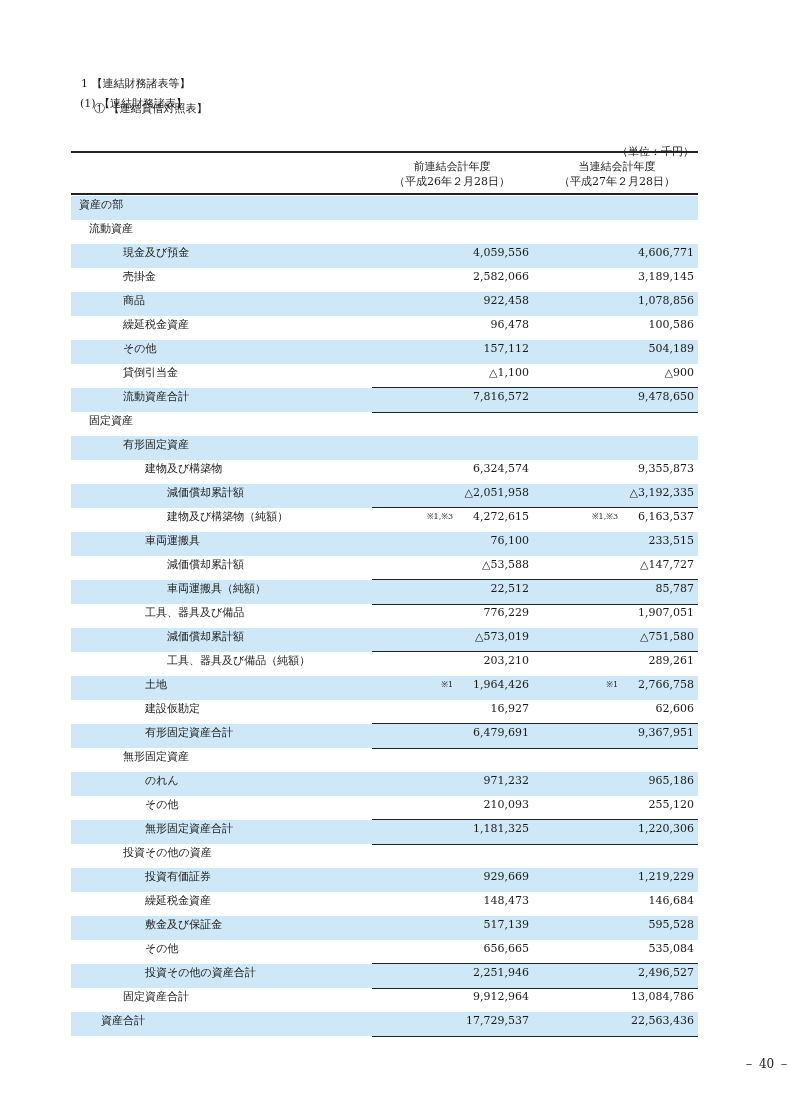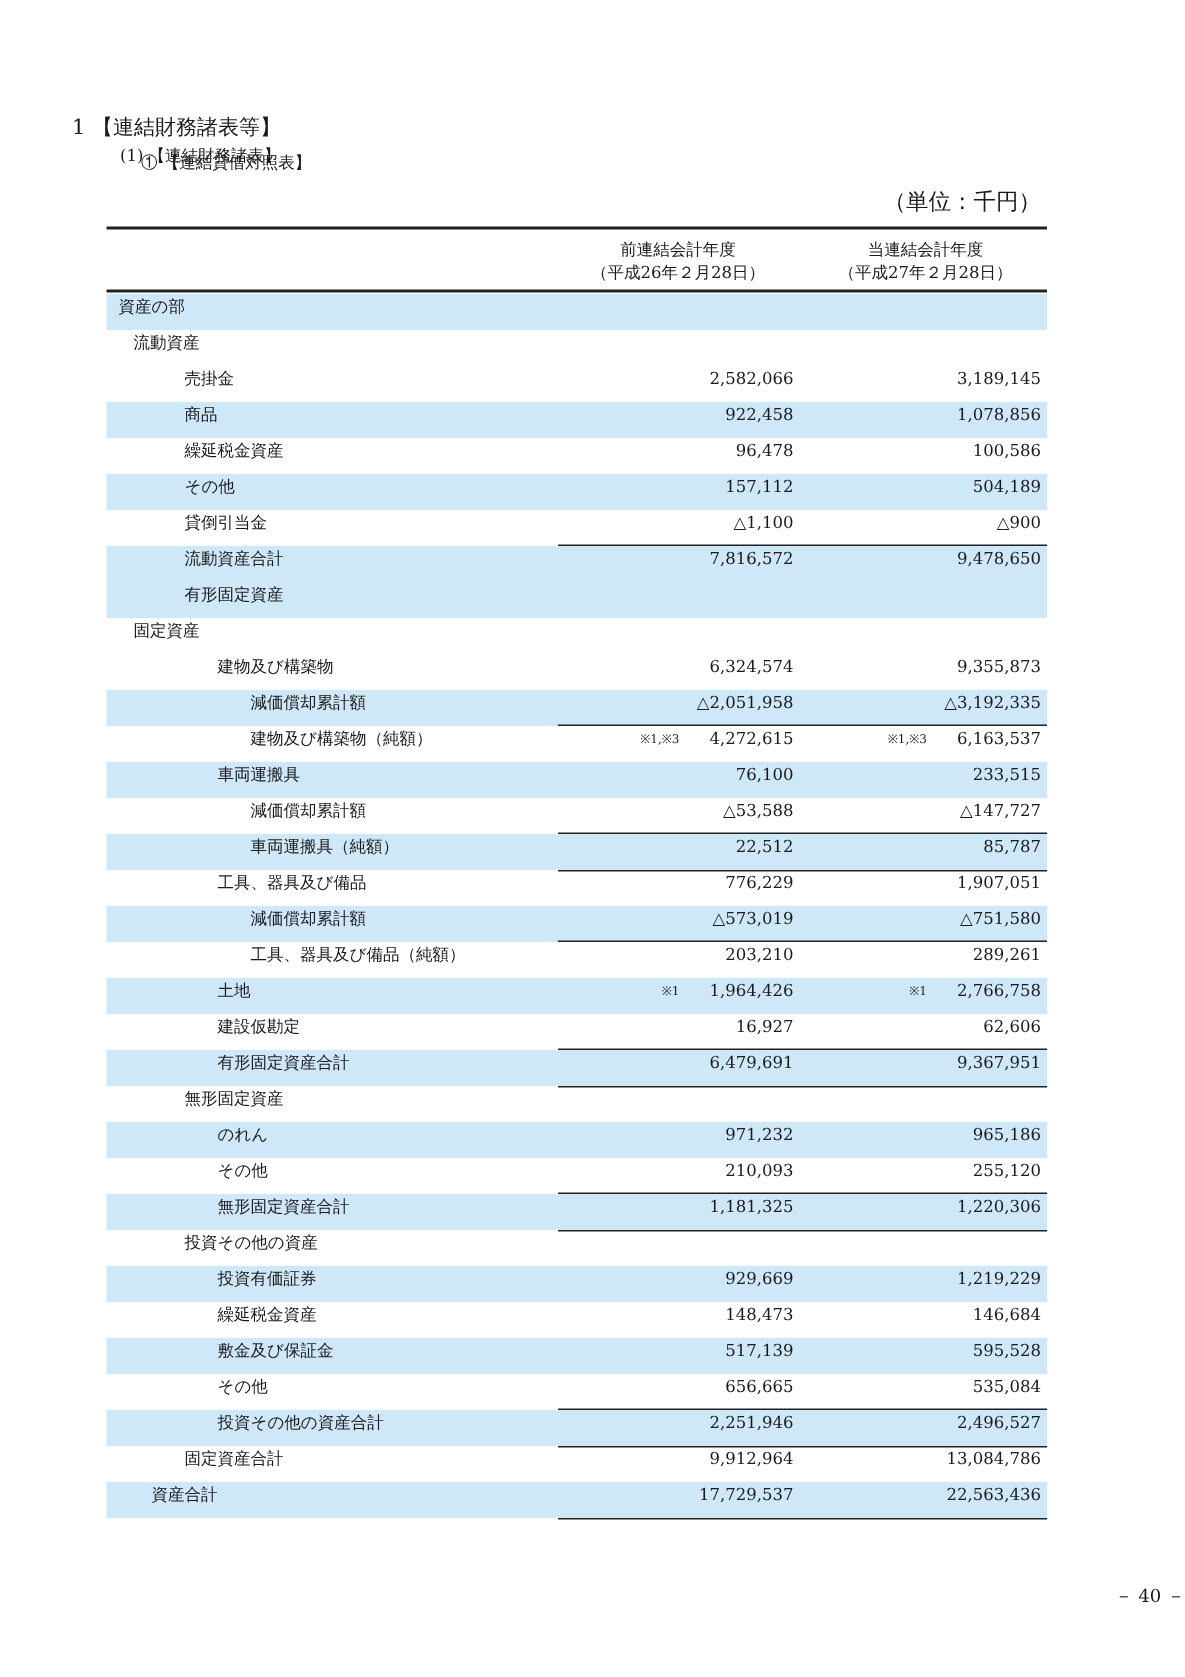--- a/index.html
+++ b/index.html
@@ -1,24 +1,24 @@
 <!DOCTYPE html>
 <html><head>
 <meta charset="utf-8">
 <style>
   html, body { margin: 0; padding: 0; background: #ffffff; }
   body {
     width: 790px; height: 1118px; position: relative; overflow: hidden;
     font-family: "DejaVu Serif", "Liberation Serif", serif;
     color: #1a1a1a;
   }
-  .h1 { position: absolute; left: 48px; top: 76px; font-size: 14px; }
+  .h1 { position: absolute; left: 81px; top: 76px; font-size: 11px; }
   .h2 { position: absolute; left: 80px; top: 96px; font-size: 11px; }
   .h3 { position: absolute; left: 94px; top: 101px; font-size: 11px; }
-  .unit { position: absolute; right: 96px; top: 125px; font-size: 15px; }
+  .unit { position: absolute; right: 96px; top: 144px; font-size: 11px; }
   .top-rule { position: absolute; left: 71px; width: 627px; top: 151px; border-top: 2px solid #222; }
   .head-rule { position: absolute; left: 71px; width: 627px; top: 193px; border-top: 2px solid #222; }
   .colhead { position: absolute; top: 159px; width: 160px; text-align: center; font-size: 11px; line-height: 15px; }
   .colhead.c1 { left: 372px; text-align: center; }
   .colhead.c2 { left: 537px; }
   .table { position: absolute; left: 71px; top: 196px; width: 627px; }
   .row { position: relative; height: 24px; font-size: 11px; line-height: 18px; }
   .row.hl { background: #cfe8f7; }
   .row .label { position: absolute; top: 0; white-space: nowrap; }
   .row .v { position: absolute; top: 0; white-space: nowrap; text-align: right; }
@@ -51,20 +51,25 @@
 <div class="head-rule"></div>
 
 <div class="table">
 
   <div class="row hl">
       <span class="label ind0">資産の部</span>
     </div>
   <div class="row">
       <span class="label ind1">流動資産</span>
     </div>
+  <div class="row hl">
+      <span class="label ind3">現金及び預金</span>
+      <span class="v v1">4,059,556</span>
+      <span class="v v2">4,606,771</span>
+    </div>
   <div class="row">
       <span class="label ind3">売掛金</span>
       <span class="v v1">2,582,066</span>
       <span class="v v2">3,189,145</span>
     </div>
   <div class="row hl">
       <span class="label ind3">商品</span>
       <span class="v v1">922,458</span>
       <span class="v v2">1,078,856</span>
     </div>
@@ -81,25 +86,25 @@
   <div class="row">
       <span class="label ind3">貸倒引当金</span>
       <span class="v v1">△1,100</span>
       <span class="v v2">△900</span>
     </div>
   <div class="row hl bt bb">
       <span class="label ind3">流動資産合計</span>
       <span class="v v1">7,816,572</span>
       <span class="v v2">9,478,650</span>
     </div>
+  <div class="row">
+      <span class="label ind1">固定資産</span>
+    </div>
   <div class="row hl">
       <span class="label ind3">有形固定資産</span>
-    </div>
-  <div class="row">
-      <span class="label ind1">固定資産</span>
     </div>
   <div class="row">
       <span class="label ind4">建物及び構築物</span>
       <span class="v v1">6,324,574</span>
       <span class="v v2">9,355,873</span>
     </div>
   <div class="row hl">
       <span class="label ind5">減価償却累計額</span>
       <span class="v v1">△2,051,958</span>
       <span class="v v2">△3,192,335</span>

